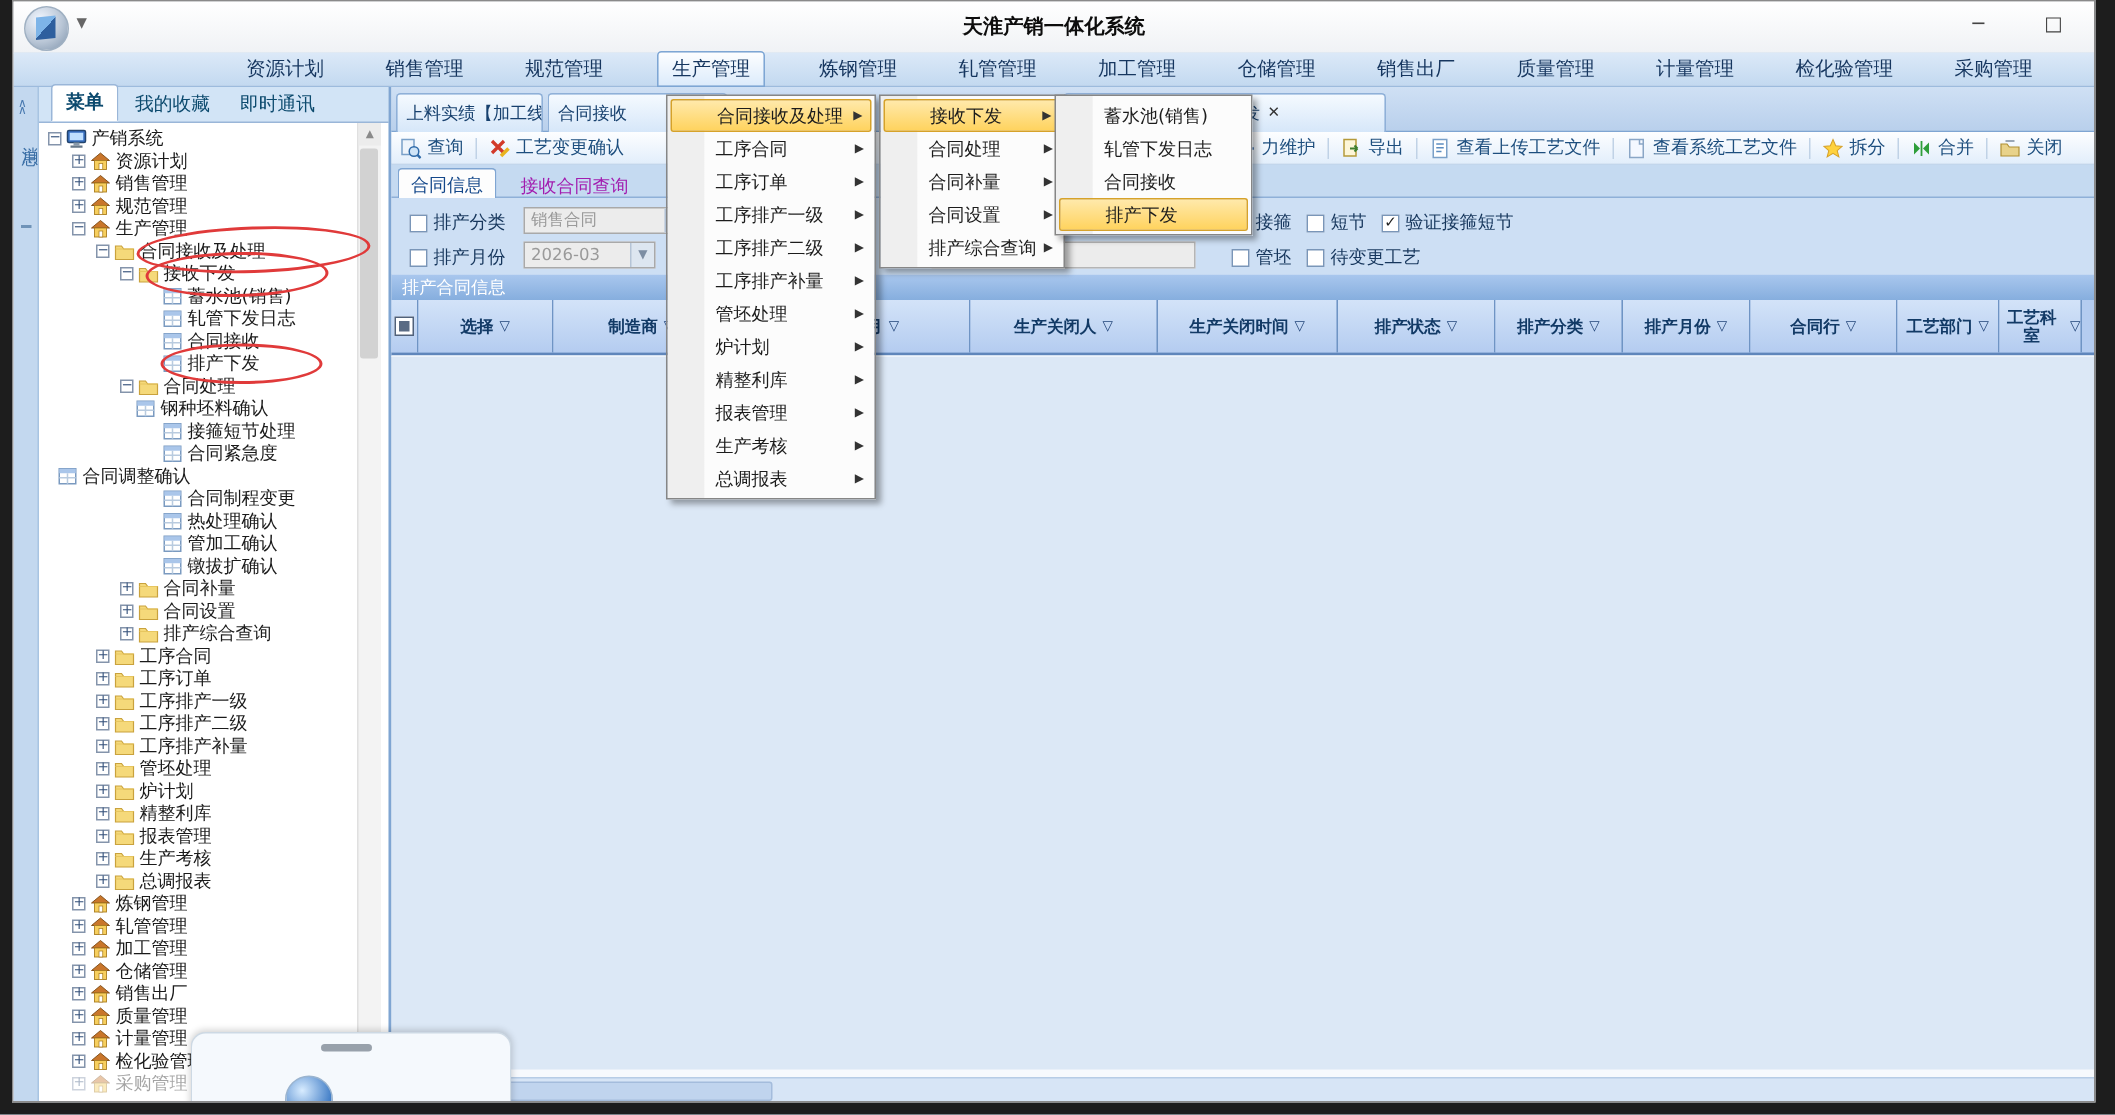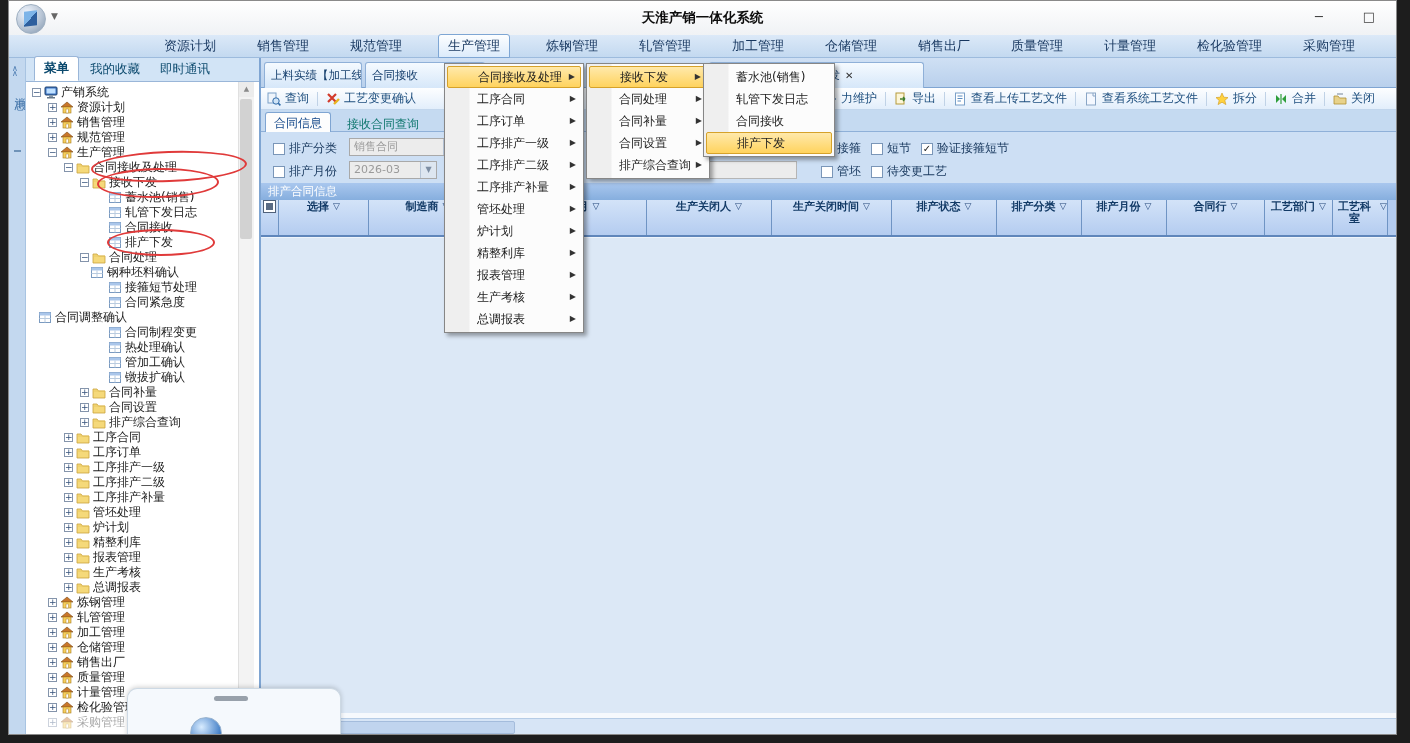--- a/index.html
+++ b/index.html
@@ -44,32 +44,32 @@
   #mainline{position:absolute;left:250px;top:57px;width:2px;bottom:0;background:#7fa5d2;}
   #tabstrip{position:absolute;left:252px;top:57px;right:0;height:30px;background:linear-gradient(#cfe0f4,#b9d0ec);border-bottom:1px solid #7fa5d2;box-sizing:border-box;}
   .mtab{position:absolute;top:4px;height:26px;box-sizing:border-box;border:1px solid #8fb0d8;border-bottom:none;border-radius:3px 3px 0 0;background:linear-gradient(#f5faff,#d6e7f9);color:#17406e;font-size:11.5px;display:flex;align-items:center;padding:0 6px;gap:5px;white-space:nowrap;overflow:hidden;}
   .mtab .x{font-size:10px;font-weight:bold;color:#333;}
   #toolbar{position:absolute;left:252px;top:87px;right:0;height:22px;background:linear-gradient(#fdfeff,#e2eefb);border-bottom:1px solid #c2d6ec;box-sizing:border-box;}
   .tbgroup{position:absolute;top:0;height:21px;display:flex;align-items:center;gap:8px;}
   .tbbtn{display:flex;align-items:center;gap:4px;font-size:12px;color:#1d4e7e;white-space:nowrap;}
   .tbsep{width:1px;height:14px;background:#c0d2e6;}
   .tbico{width:14px;height:14px;display:inline-block;}
   #subtabs{position:absolute;left:252px;top:109px;right:0;height:22px;background:#c5daf1;border-bottom:1px solid #8fb0d8;box-sizing:border-box;}
-  .stab{position:absolute;font-size:12px;color:#0f766e;}
+  .stab{position:absolute;font-size:12px;color:#a21caf;}
   .stab.active{background:#fdfdfd;border:1px solid #7fa5d2;border-bottom:1px solid #fdfdfd;border-radius:3px 3px 0 0;padding:2px 8px;color:#14488a;}
   .stab.plain{padding:4px 8px;}
   #filterpanel{position:absolute;left:252px;top:131px;right:0;height:51px;background:#cddff4;}
   .cbrow{position:absolute;display:flex;align-items:center;gap:4px;font-size:12px;color:#16365c;white-space:nowrap;}
   .cb{width:12px;height:12px;box-sizing:border-box;border:1px solid #7a96b8;background:#fff;font-size:10px;line-height:10px;text-align:center;color:#222;}
   .combo{position:absolute;height:18px;box-sizing:border-box;border:1px solid #a9a9a9;background:#ececec;color:#9a9a9a;font-size:11px;line-height:16px;padding-left:4px;}
   .combo .dd{position:absolute;right:0;top:0;width:15px;height:16px;background:#dde6f0;border-left:1px solid #b5c4d6;color:#7d8ea3;font-size:8px;text-align:center;line-height:16px;}
   .tfield{position:absolute;height:18px;box-sizing:border-box;border:1px solid #b5b5b5;background:#ececec;color:#9f9f9f;font-size:11px;line-height:16px;padding-left:5px;}
   #sectionbar{position:absolute;left:252px;top:182px;right:0;height:17px;background:linear-gradient(#a9c7ee,#86aede);color:#ffffff;font-size:11.5px;line-height:17px;padding-left:7px;box-sizing:border-box;}
   #gridheader{position:absolute;left:252px;top:199px;right:0;height:37px;display:flex;background:#b4ccf0;border-bottom:2px solid #5f86bb;box-sizing:border-box;overflow:hidden;}
-  .hcell{box-sizing:border-box;border-right:1px solid #6f94c4;background:linear-gradient(#d3e3f8,#b4ccf0);display:flex;align-items:flex-start;justify-content:center;gap:4px;font-size:11px;font-weight:bold;color:#123a66;text-align:center;line-height:12px;flex-shrink:0;font-family:Liberation Serif, serif;}
+  .hcell{box-sizing:border-box;border-right:1px solid #6f94c4;background:linear-gradient(#d3e3f8,#b4ccf0);display:flex;align-items:center;justify-content:center;gap:4px;font-size:11px;font-weight:bold;color:#123a66;text-align:center;line-height:12px;flex-shrink:0;}
   .funnel{font-size:9px;font-weight:normal;color:#23467a;}
   .hchk{width:11px;height:11px;border:1px solid #50617a;background:#fff;position:relative;}
   .hchk::after{content:"";position:absolute;left:2px;top:2px;right:2px;bottom:2px;background:#5a6b84;}
   #gridbody{position:absolute;left:252px;top:236px;right:0;bottom:21px;background:#dce8f6;border-top:1px solid #eef4fb;}
   #hscroll{position:absolute;left:252px;bottom:0;right:0;height:15px;background:#d7e5f6;border-top:1px solid #b6cce6;}
   #hscroll .thumb{position:absolute;left:2px;top:2px;width:250px;height:11px;background:#c0d4ee;border:1px solid #a4bcdc;border-radius:2px;}
   
   .menu{position:absolute;background:linear-gradient(to right,#efefef 0,#efefef 24px,#fcfcfc 25px);border:1px solid #868686;box-shadow:3px 3px 4px rgba(0,0,0,.35);padding:2px;z-index:50;}
   .mitem{position:relative;height:22px;line-height:22px;font-size:12px;color:#1c1c1c;padding-left:30px;padding-right:18px;white-space:nowrap;}
   .mitem .arr{position:absolute;right:5px;top:0;font-size:8px;color:#333;}

